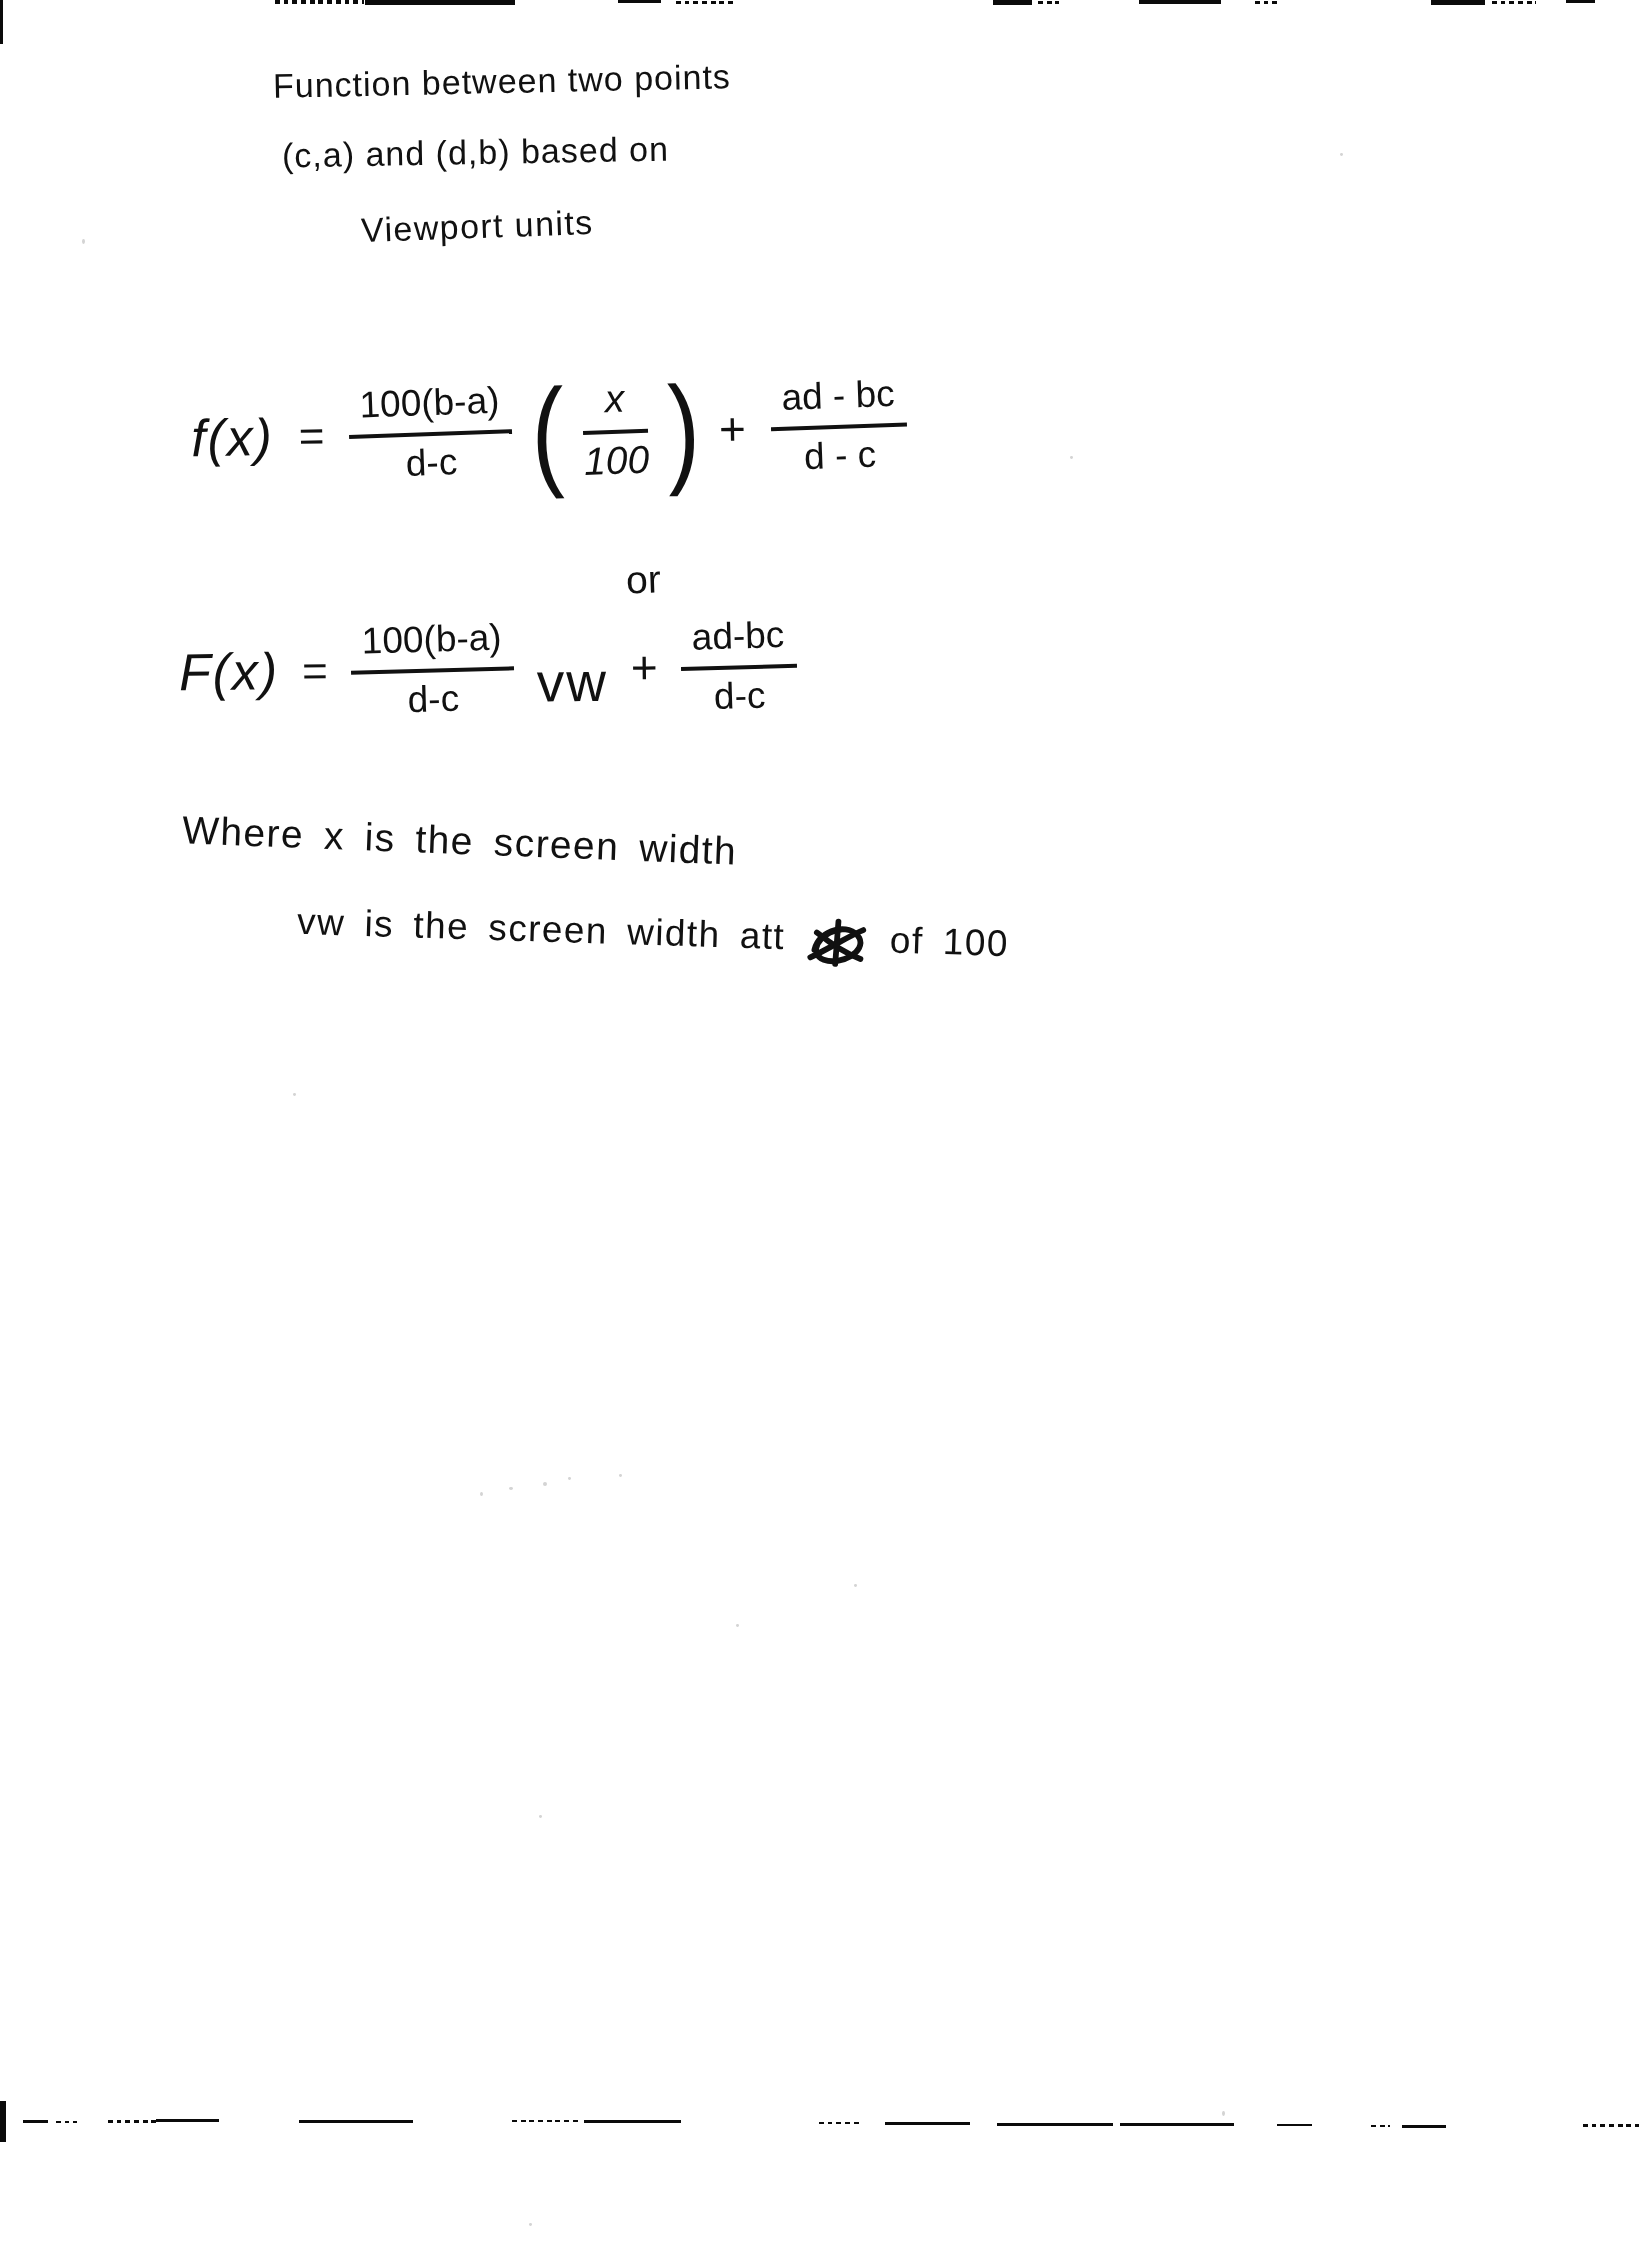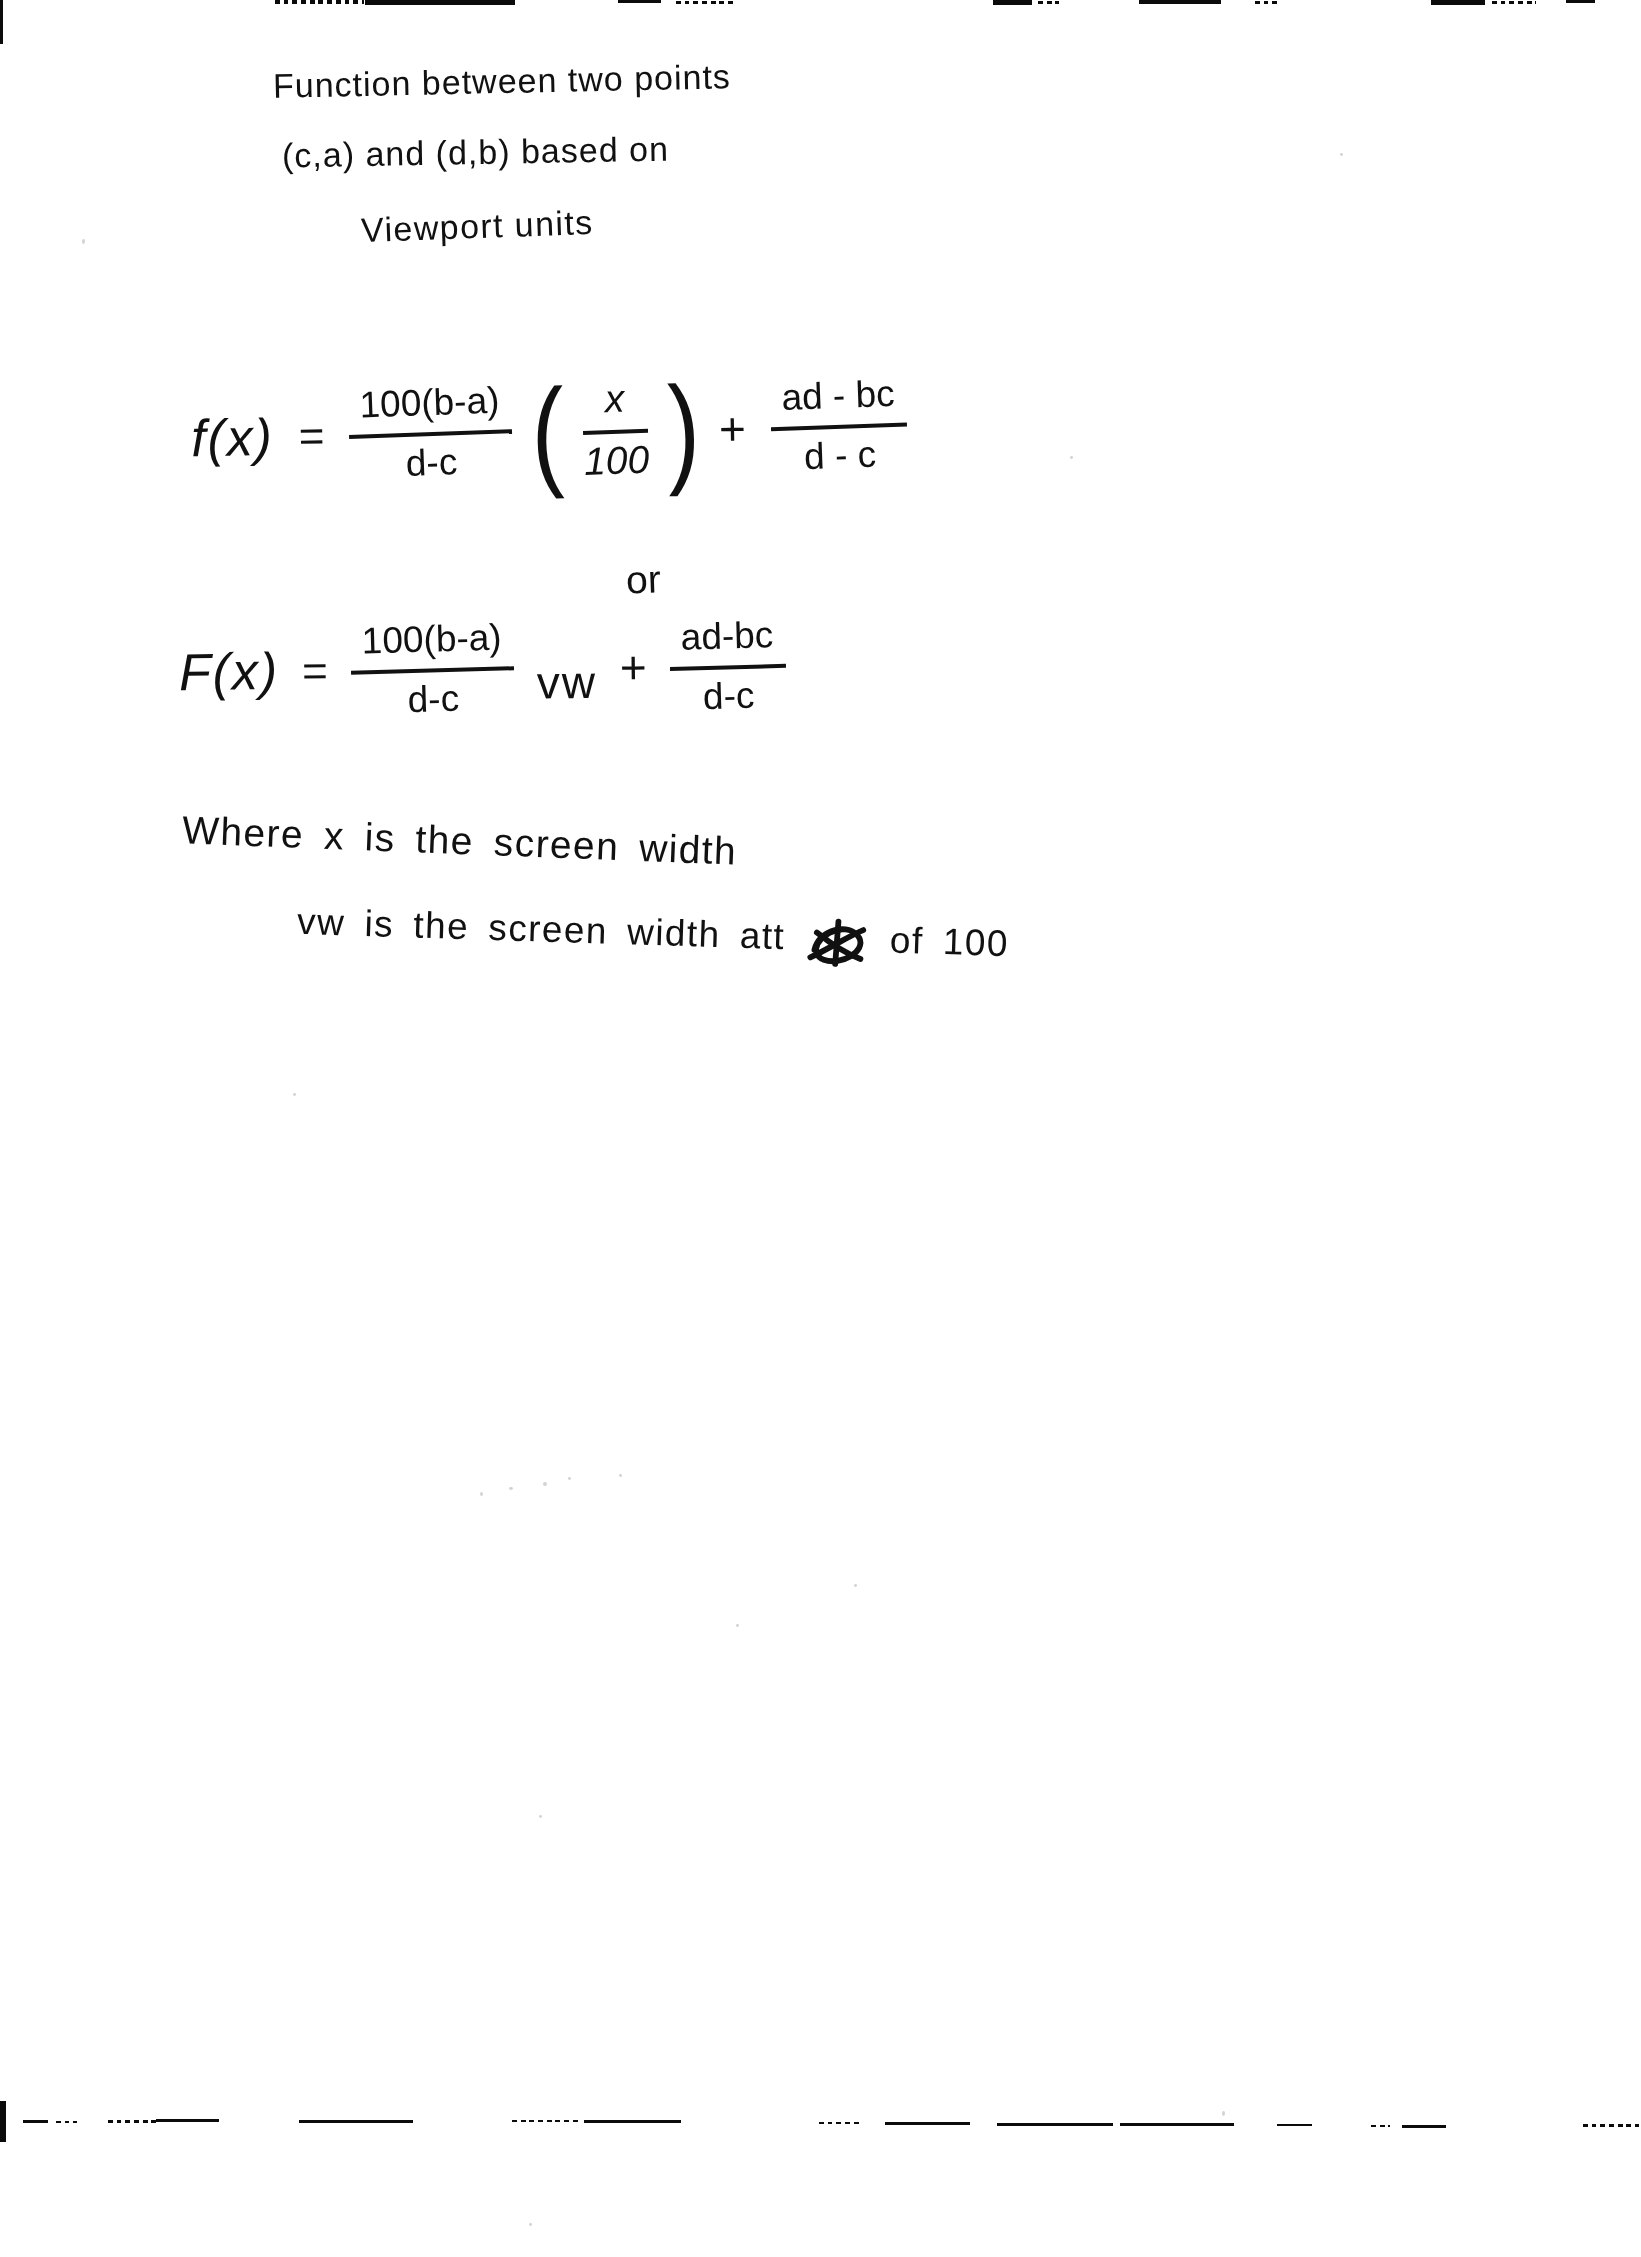--- a/index.html
+++ b/index.html
@@ -25,21 +25,21 @@
   .f1{left:191px;top:378px;gap:25px;transform:rotate(-1deg);}
   .f2{left:179px;top:618px;gap:23px;transform:rotate(-0.6deg);}
   .lhs{font-size:52px;font-style:italic;letter-spacing:1.9px;}
   .eq{font-size:44px;}
   .plus{font-size:46px;}
   .frac{display:inline-block;text-align:center;font-size:37px;line-height:1.15;transform:rotate(-1deg);}
   .frac .num{display:block;border-bottom:4.8px solid #111;padding:0 11.6px 7.7px 11.6px;}
   .frac .den{display:block;padding-top:5.8px;}
   .inner-frac{font-size:39px;font-style:italic;}
   .bigparen{font-size:97px;font-weight:400;display:inline-block;transform:scaleY(1.25);line-height:0.9;margin:0 -5.8px;}
-  .vw-unit{font-size:46px;letter-spacing:1.9px;position:relative;top:13.5px;}
+  .vw-unit{font-size:55px;letter-spacing:1.9px;position:relative;top:13.5px;}
   .or-label{left:626px;top:558px;font-size:39px;transform:rotate(-2deg);}
 
   .n1{left:182px;top:819px;font-size:39px;letter-spacing:1.4px;word-spacing:7.7px;transform:rotate(2.2deg);}
   .n2{left:297px;top:906px;font-size:37px;letter-spacing:1.4px;word-spacing:7.7px;transform:rotate(1.8deg);
       display:flex;align-items:center;gap:17.4px;}
   .scribble-svg{display:inline-block;position:relative;top:3.9px;}
 
   
   .artifact{position:absolute;background:#0b0b0b;}
   .artifact.speckled{background:repeating-linear-gradient(90deg,#0b0b0b 0 4.8px,transparent 4.8px 8.7px);}

